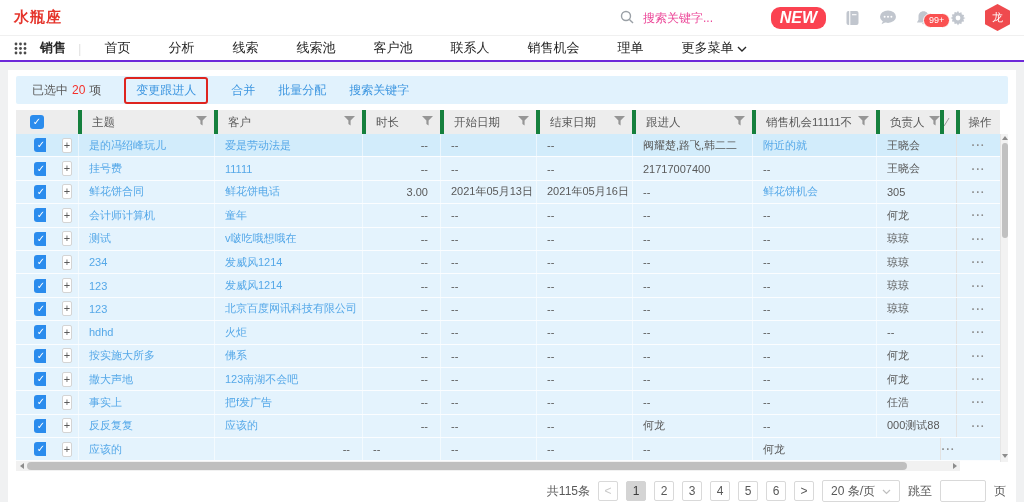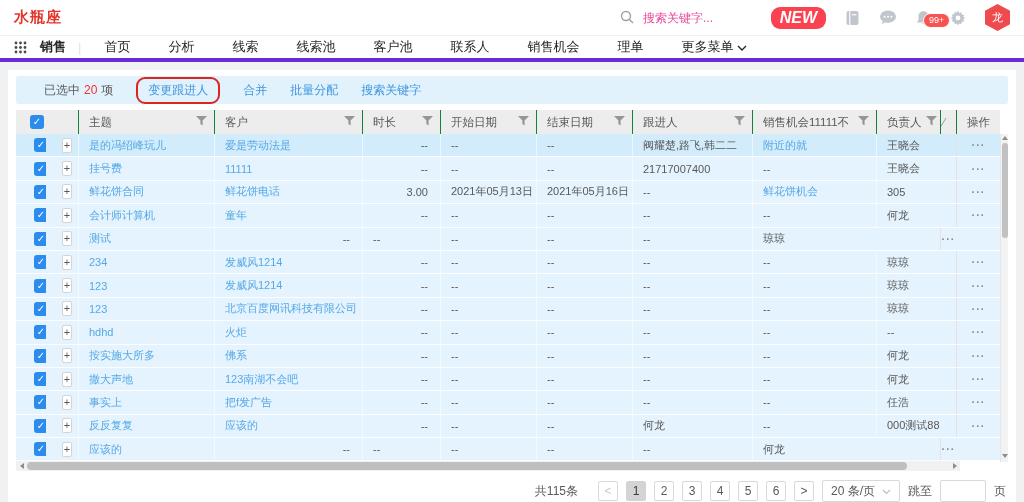--- a/index.html
+++ b/index.html
@@ -11,40 +11,40 @@
   .logo { color:#e5342b; font-size:15px; font-weight:bold; letter-spacing:1px; }
   .search { position:absolute; left:620px; top:0; height:36px; display:flex; align-items:center; gap:9px; }
   .search .ph { color:#ec4899; font-size:12px; }
   .top-icons { margin-left:auto; display:flex; align-items:center; gap:19px; }
   .new-badge { background:#fb4251; color:#fff; font-size:16px; font-weight:bold; font-style:italic; padding:2px 9px; border-radius:9px; }
   .icon-btn { display:flex; align-items:center; cursor:pointer; position:relative; }
   .notif-badge { position:absolute; top:-9px; left:7px; background:#fa5151; color:#fff; font-size:9px; line-height:11px; padding:1px 5px; border-radius:8px; border:1px solid #fff; white-space:nowrap;margin-top:12px; }
   .avatar { width:25px; height:27px; background:#ef4a4e; color:#fff; font-size:11px; display:flex; align-items:center; justify-content:center; clip-path:polygon(50% 0,100% 25%,100% 75%,50% 100%,0 75%,0 25%); }
 
   
-  .nav { height:26px; background:#fff; border-bottom:4px solid #6d28d9; display:flex; align-items:center; padding:0 14px; font-size:13px; color:#262626; }
+  .nav { height:26px; background:#fff; border-bottom:2px solid #6d28d9; display:flex; align-items:center; padding:0 14px; font-size:13px; color:#262626; }
   .nav-app { font-weight:bold; margin:0 12px 0 11px; }
   .nav-divider { color:#e3e3e3; margin-right:4px; }
   .nav-item { padding:0 19px; cursor:pointer; white-space:nowrap; }
   .nav-more { padding:0 4px 0 19px; cursor:pointer; display:flex; align-items:center; gap:4px; }
 
   
   .main { height:440px; padding:8px 8px 0; }
   .card { background:#fff; height:432px; padding-top:6px; position:relative; }
 
-  .action-bar { margin:0 8px; height:28px; background:#e1f2fd; border-radius:2px; display:flex; align-items:center; padding-left:28px; gap:23px; font-size:12px; }
+  .action-bar { margin:0 8px; height:28px; background:#e1f2fd; border-radius:2px; display:flex; align-items:center; padding-left:16px; gap:23px; font-size:12px; }
   .sel-count { color:#f5302a; margin:0 4px; }
   .bar-link { color:#3d96e0; cursor:pointer; white-space:nowrap; }
-  .red-frame { border:2px solid #de241f; border-radius:9px; padding:3px 10px; }
+  .red-frame { border:2px solid #de241f; border-radius:3px; padding:3px 10px; }
 
   
   .table-wrap { margin:6px 8px 0; position:relative; }
   .grid-cols { display:grid; grid-template-columns:30px 32px 136px 148px 78px 96px 96px 120px 124px 64px 16px 44px; width:984px; }
   .thead { background:#ededed; height:24px; color:#595959; font-size:11.5px; }
-  .th { display:flex; align-items:center; justify-content:space-between; padding:0 7px 0 10px; border-left:1px solid #15803d; overflow:hidden; white-space:nowrap; height:24px; }
+  .th { display:flex; align-items:center; justify-content:space-between; padding:0 7px 0 10px; border-left:4px solid #15803d; overflow:hidden; white-space:nowrap; height:24px; }
   .th.nb { border-left:none; padding-left:8px; }
   .th .fl { flex:0 0 auto; cursor:pointer; margin-left:4px; }
   .th.actions-h { justify-content:center; padding:0; }
   .trow { height:23.4px; background:#e4f3fd; border-bottom:1px solid #fbfdff; font-size:11px; }
   .trow.hov { background:#d2ecfb; }
   .td { display:flex; align-items:center; padding:0 6px 0 10px; overflow:hidden; white-space:nowrap; border-left:1px solid rgba(255,255,255,.55); height:100%; }
   .td.nb { border-left:none; }
   .td.num { justify-content:flex-end; padding-right:12px; }
   .td.center { justify-content:center; padding:0; }
   .td.actions-cell { border-left:1px solid #e2e2e2; }
@@ -62,21 +62,21 @@
   .tri.down { border-left:3px solid transparent; border-right:3px solid transparent; border-top:4px solid #8c8c8c; position:absolute; bottom:2px; left:1px; }
   .hscroll { width:944px; height:10px; background:#f1f1f1; display:flex; align-items:center; }
   .harrow { width:11px; display:flex; justify-content:center; cursor:pointer; }
   .tri.left { border-top:3px solid transparent; border-bottom:3px solid transparent; border-right:4px solid #8c8c8c; margin:0; }
   .tri.right { border-top:3px solid transparent; border-bottom:3px solid transparent; border-left:4px solid #8c8c8c; margin:0; }
   .htrack { flex:1; position:relative; height:10px; }
   .hthumb { position:absolute; left:0; top:1px; height:8px; width:880px; background:#bfbfbf; border-radius:4px; cursor:pointer; }
 
   
   .pagination { display:flex; align-items:center; justify-content:flex-end; gap:8px; margin:9px 10px 0 0; font-size:12px; color:#595959; }
-  .pg-total { margin-right:12px; }
+  .pg-total { margin-right:0; }
   .pg-box { min-width:20px; height:20px; border:1px solid #d9d9d9; border-radius:2px; background:#fff; display:flex; align-items:center; justify-content:center; cursor:pointer; padding:0 3px; }
   .pg-box.active { background:#d4d4d4; border-color:#d4d4d4; color:#3c3c3c; }
   .pg-box.disabled { color:#c9c9c9; }
   .size-select { height:22px; border:1px solid #d9d9d9; border-radius:2px; background:#fff; display:flex; align-items:center; gap:7px; padding:0 8px; cursor:pointer; }
   .jump-input { width:46px; height:22px; border:1px solid #d9d9d9; border-radius:2px; background:#fff; }
 </style>
 </head>
 <body>
 
 <header class="topbar">
@@ -318,20 +318,21 @@
             </div>
           </div>
           <div class="trow grid-cols">
             <div class="td nb">
               <span class="cb"></span>
             </div>
             <div class="td nb">
               <span class="expand">+</span>
             </div>
             <div class="td link">测试</div>
+            <div class="td link">v啵吃哦想哦在</div>
             <div class="td num">--</div>
             <div class="td ">--</div>
             <div class="td ">--</div>
             <div class="td ">--</div>
             <div class="td ">--</div>
             <div class="td ">琼琼</div>
             <div class="td nb"></div>
             <div class="td center actions-cell">
               <span class="dots">···</span>
             </div>

